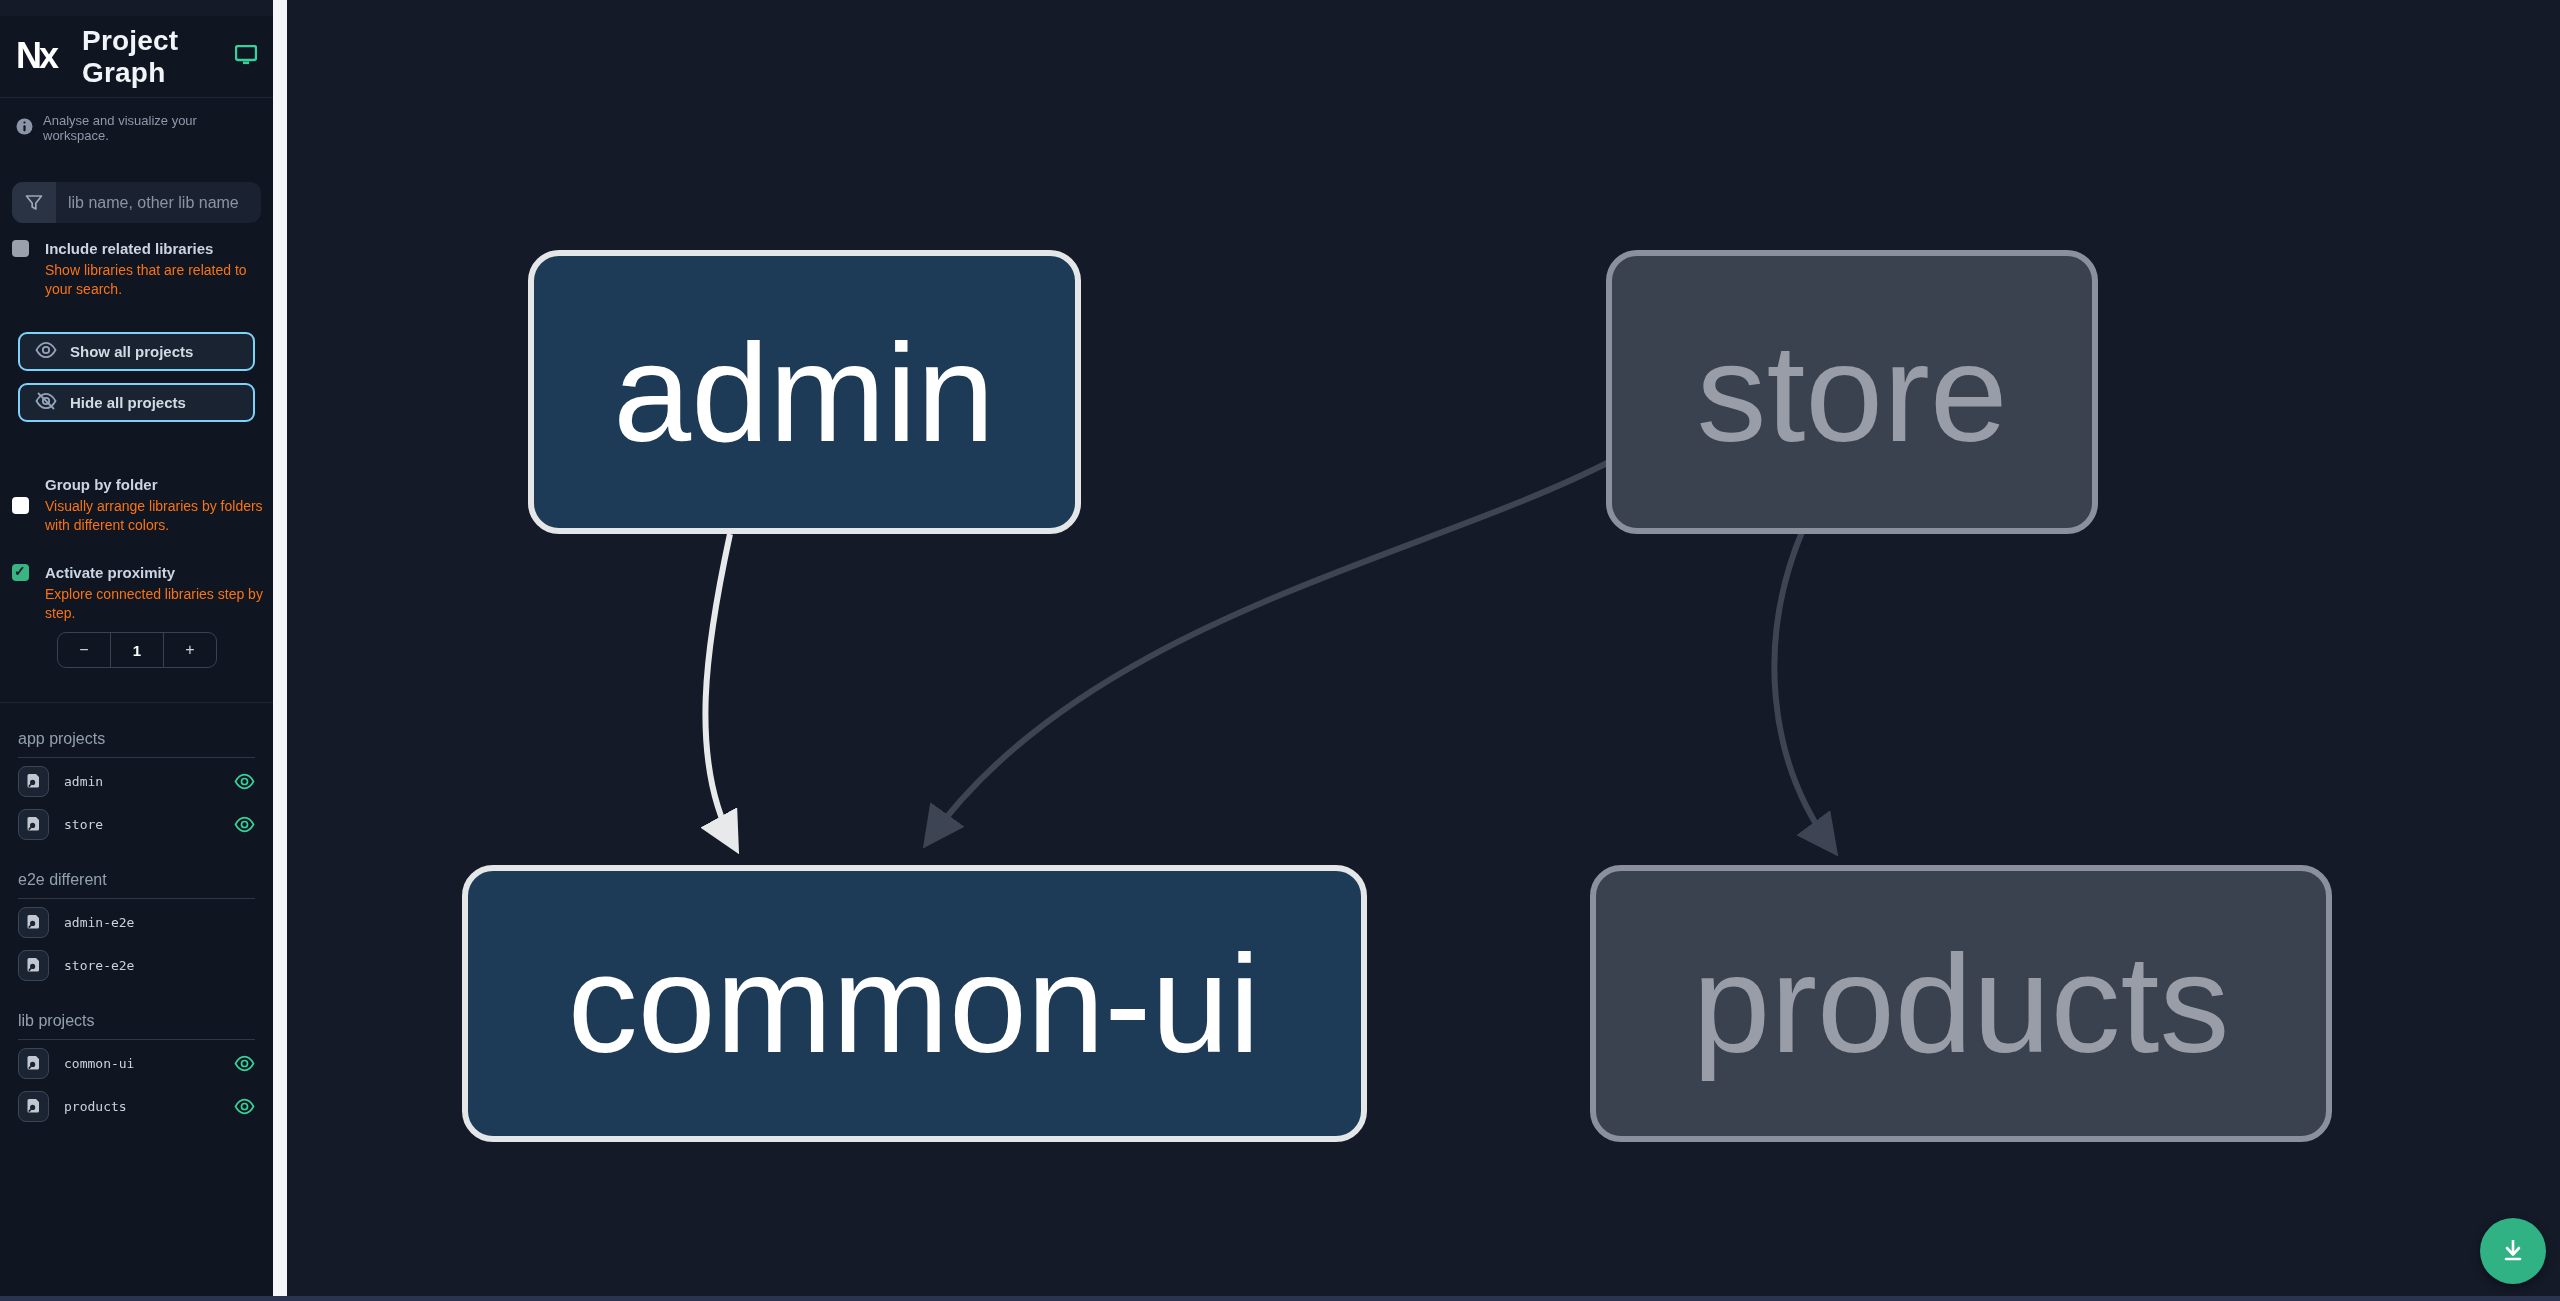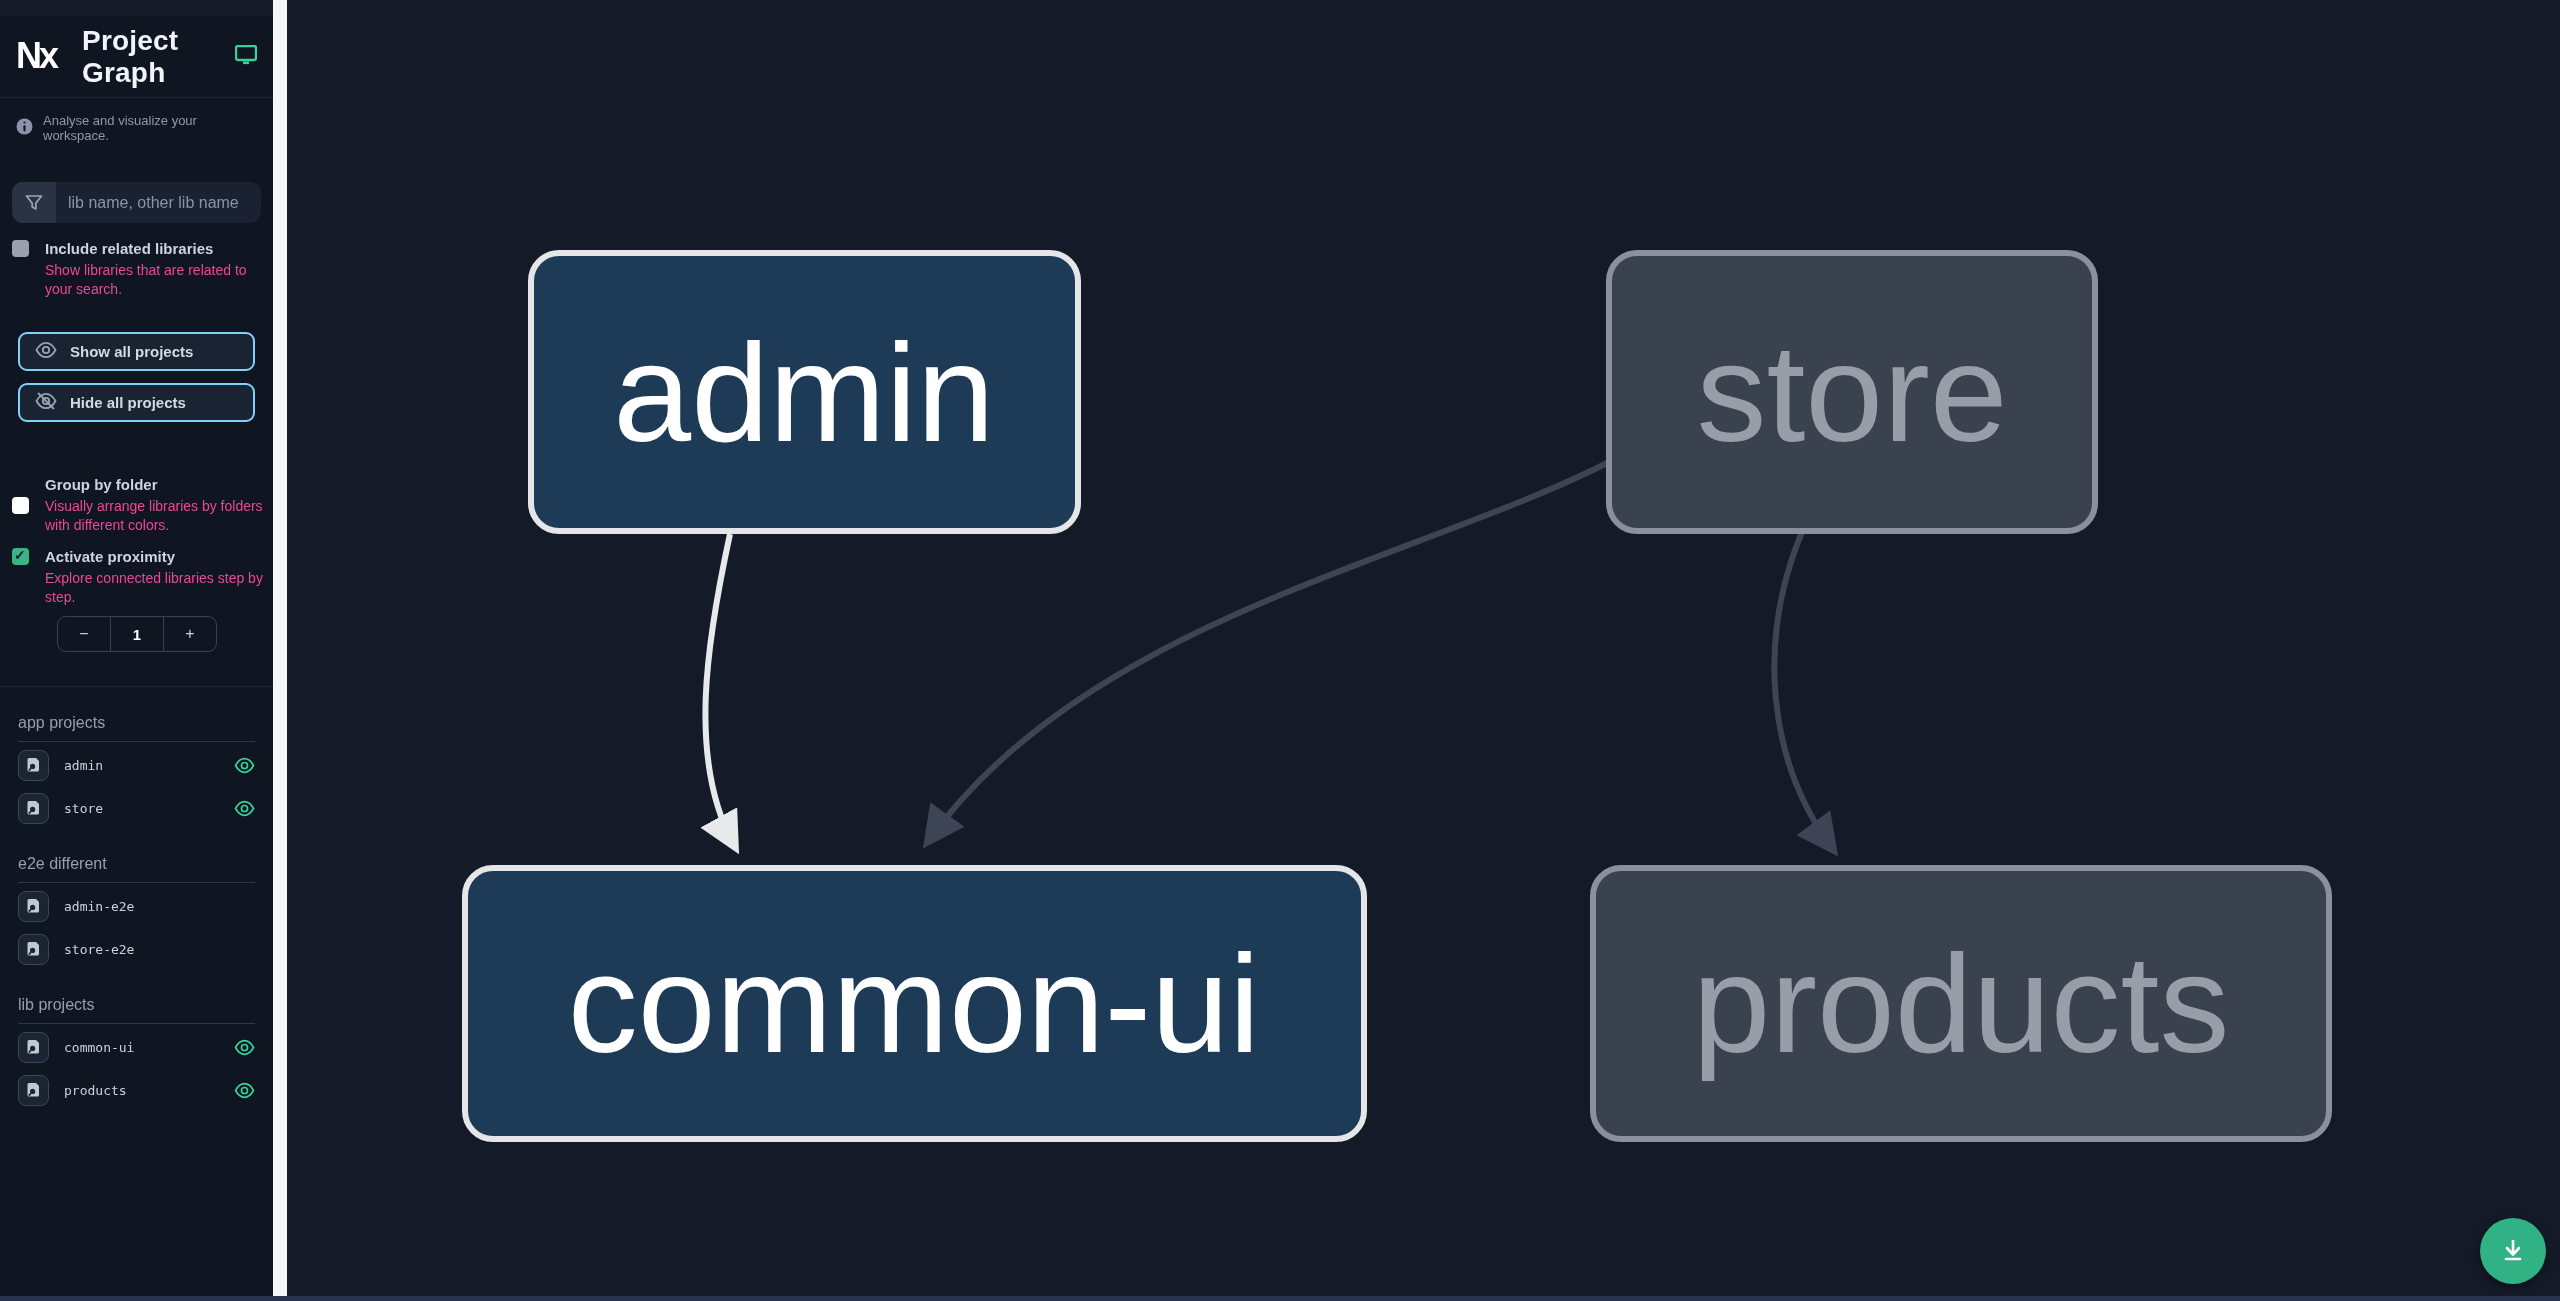--- a/index.html
+++ b/index.html
@@ -20,36 +20,36 @@
   .search-iconbox { width:44px; background:#2a3344; display:flex; align-items:center;
                     justify-content:center; flex:0 0 auto; }
   .searchbox input { flex:1; background:transparent; border:none; outline:none;
                      color:#d7dde5; font-size:16px; padding:0 12px;
                      font-family:"Liberation Sans", sans-serif; }
   .searchbox input::placeholder { color:#8a94a4; }
 
   .opt { display:flex; gap:16px; margin:16px 12px 0 12px; }
   .opt .texts { flex:1; }
   .opt-label { font-size:15px; font-weight:700; color:#cbd5e1; line-height:19px; }
-  .opt-desc  { font-size:14px; color:#ec4899; line-height:19px; margin-top:3px; width:218px; }
+  .opt-desc  { font-size:14px; color:#f97316; line-height:19px; margin-top:3px; width:218px; }
   .checkbox { width:17px; height:17px; border-radius:4px; margin-top:1px; flex:0 0 auto; }
   .cb-gray  { background:#9aa1ad; }
   .cb-white { background:#ffffff; }
   .cb-green { background:#38b583; position:relative; }
   .cb-green::after { content:"✓"; position:absolute; left:2px; top:-1px;
                      color:#17202e; font-size:14px; font-weight:700; }
 
   .sb-btn { margin:12px 18px 0 18px; height:39px; width:237px; display:flex;
             align-items:center; gap:13px; padding:0 15px; background:#1a2332;
             border:2px solid #7dd3fc; border-radius:9px; color:#d2dae3;
             font-size:15px; font-weight:700; cursor:pointer; }
   .sb-btn:first-of-type { margin-top:33px; }
 
   .mt-group { margin-top:53px;align-items:center; }
-  .mt-prox  { margin-top:12px; }
+  .mt-prox  { margin-top:28px; }
 
   .stepper { margin:9px 0 0 57px; width:160px; height:36px; display:flex;
              border:1px solid #374253; border-radius:9px; overflow:hidden; }
   .stepper > * { display:flex; align-items:center; justify-content:center; flex:1;
                  color:#cbd5e1; font-size:16px; }
   .step-val { border-left:1px solid #374253; border-right:1px solid #374253;
               color:#ffffff; font-weight:700; font-size:15px; }
 
   .sb-divider { margin-top:34px; border-top:1px solid #1d2733; }
 

